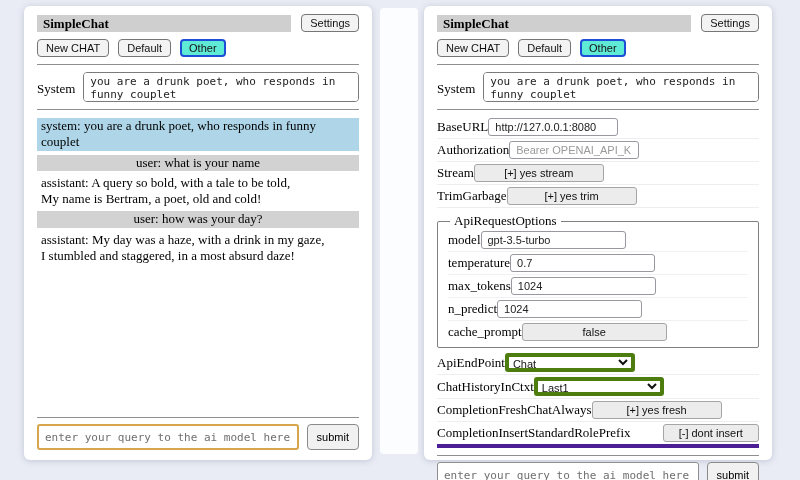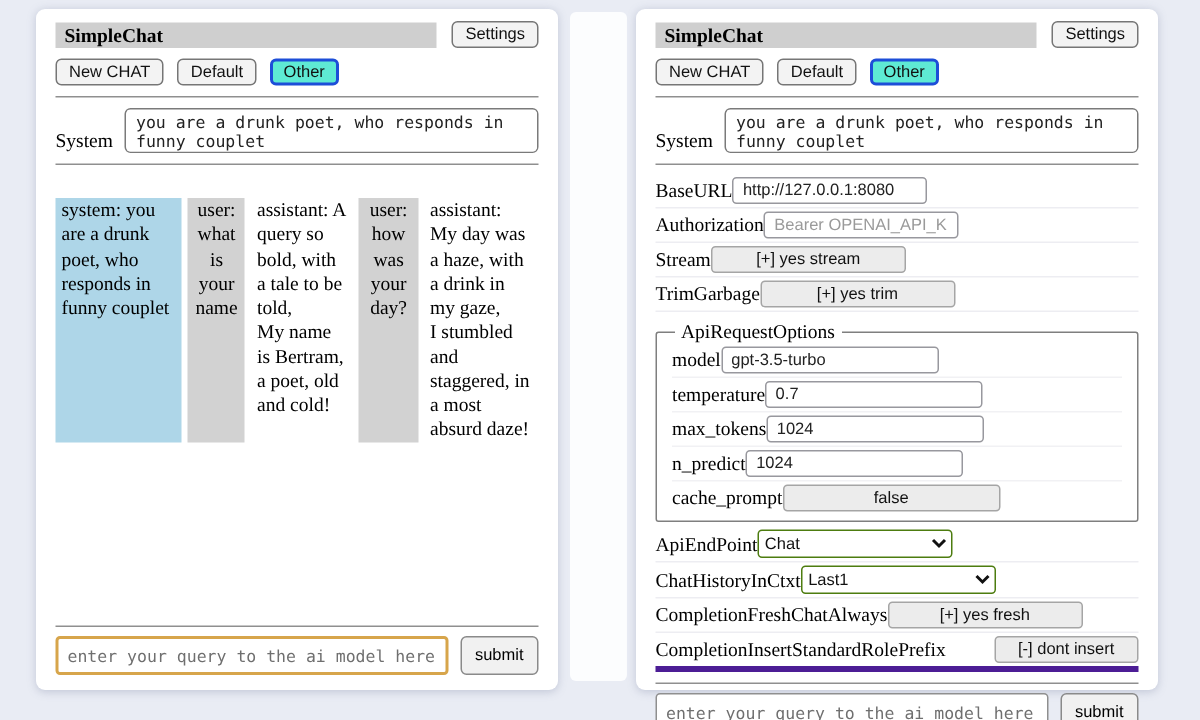--- a/index.html
+++ b/index.html
@@ -38,30 +38,30 @@
   .session-row { display:flex; gap:9px; margin-top:7px; }
   .btn-session-active {
     background:#5eead4; border:2px solid #1d4ed8; padding:1px 7px;
   }
 
   hr.rule {
     border:none; border-top:1px solid #8f8f8f; margin:7px 0 6px 0;
   }
 
   
-  .system-row { display:flex; gap:8px; align-items:flex-end; margin-top:1px; }
+  .system-row { display:flex; gap:8px; align-items:center; margin-top:1px; }
   .system-label { font-size:13px; padding-top:3px; }
   .system-textarea {
     flex:1; height:30px; resize:none;
     font-family:"DejaVu Sans Mono", monospace; font-size:11px;
     border:1px solid #7a7a7a; border-radius:4px; padding:2px 6px; color:#222;
   }
 
   
-  .chat-list { display:flex; flex-direction:row; gap:4px; margin-top:16px; }
+  .chat-list { display:flex; flex-direction:column; gap:4px; margin-top:2px; }
   .msg {
     font-size:13px; line-height:1.25; padding:0 4px;
     white-space:pre-line; color:#000;
   }
   .msg-system { background:#aed6e8; }
   .msg-user { background:#d2d2d2;text-align:center; }
   .msg-assistant { background:#ffffff; }
 
   .spacer { flex:1; }
 
@@ -94,21 +94,21 @@
     color:#222;
   }
   input.ctl::placeholder { color:#9a9a9a; }
   button.ctl {
     font-family:"Liberation Sans", sans-serif; font-size:11px;
     background:#ececec; border:1px solid #a5a5a5; border-radius:3px;
     height:18px; cursor:pointer; color:#111;
   }
   select.ctl {
     font-family:"Liberation Sans", sans-serif; font-size:11px;
-    height:19px; border:1px solid #4d7c0f; border-radius:3px;
+    height:19px; border:4px solid #4d7c0f; border-radius:3px;
     background:#fff; color:#111;
   }
   fieldset.api-options {
     border:1px solid #7f7f7f; border-radius:2px;
     margin:5px 0 3px 0; padding:0 10px 4px 10px;
   }
   fieldset.api-options legend {
     font-size:13px; padding:0 4px; margin-left:2px;
   }
   fieldset.api-options .ctl { width:145px; }

